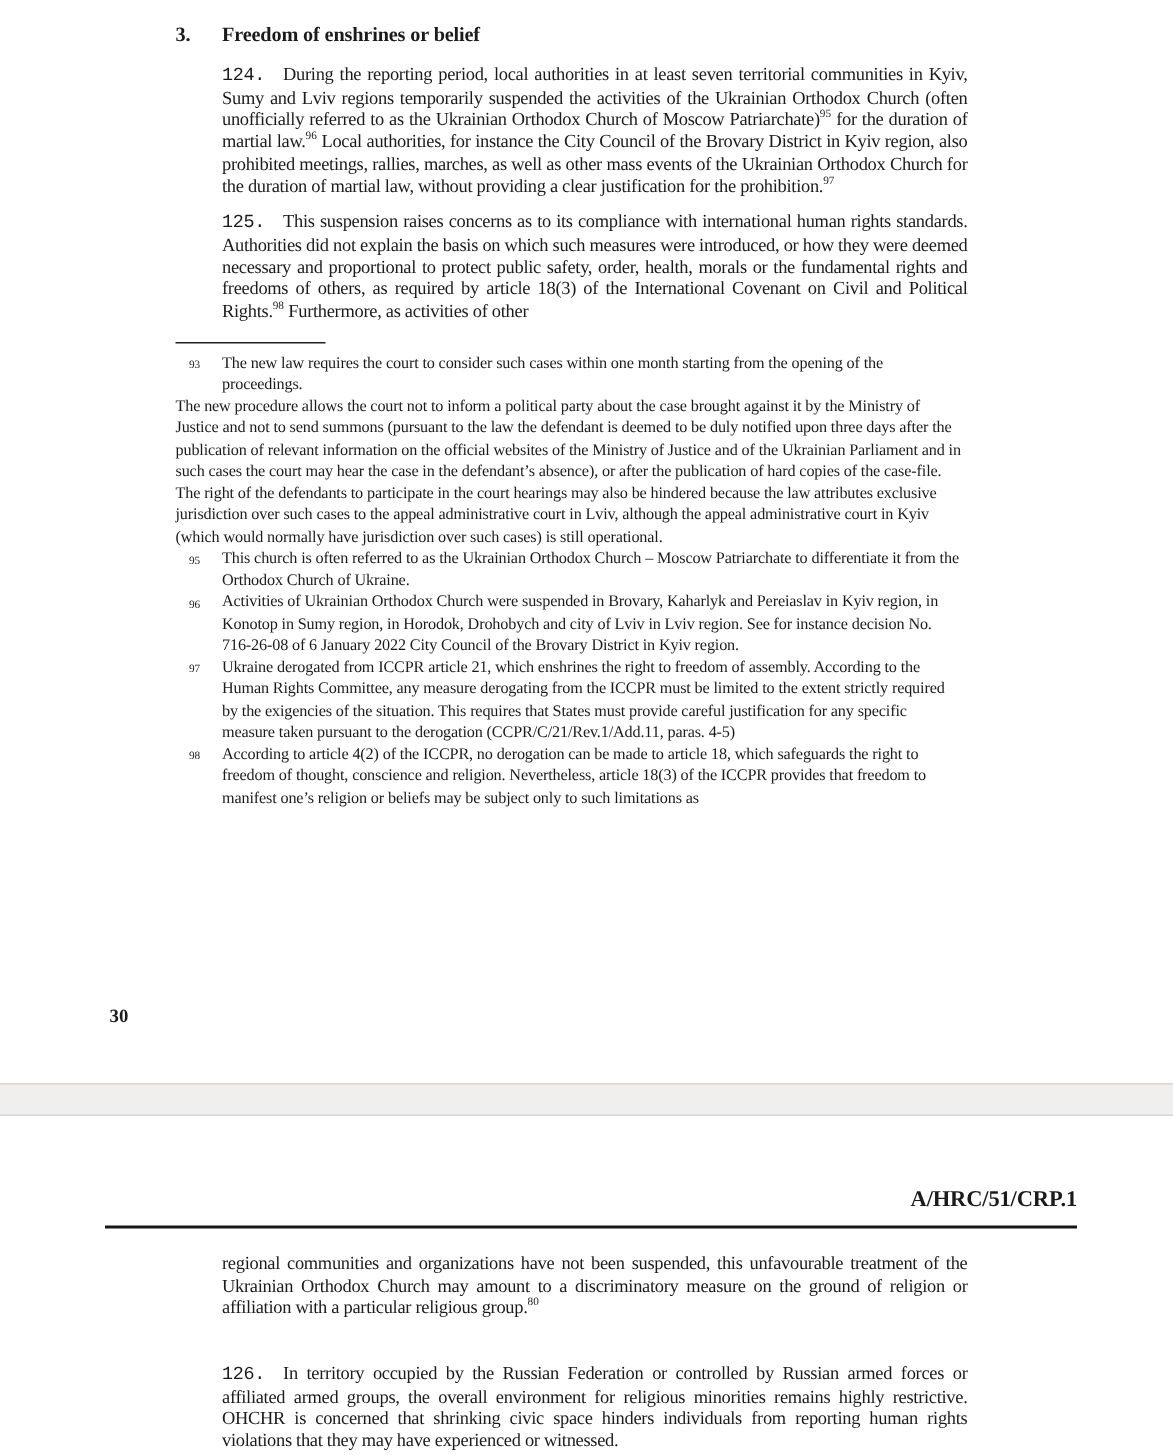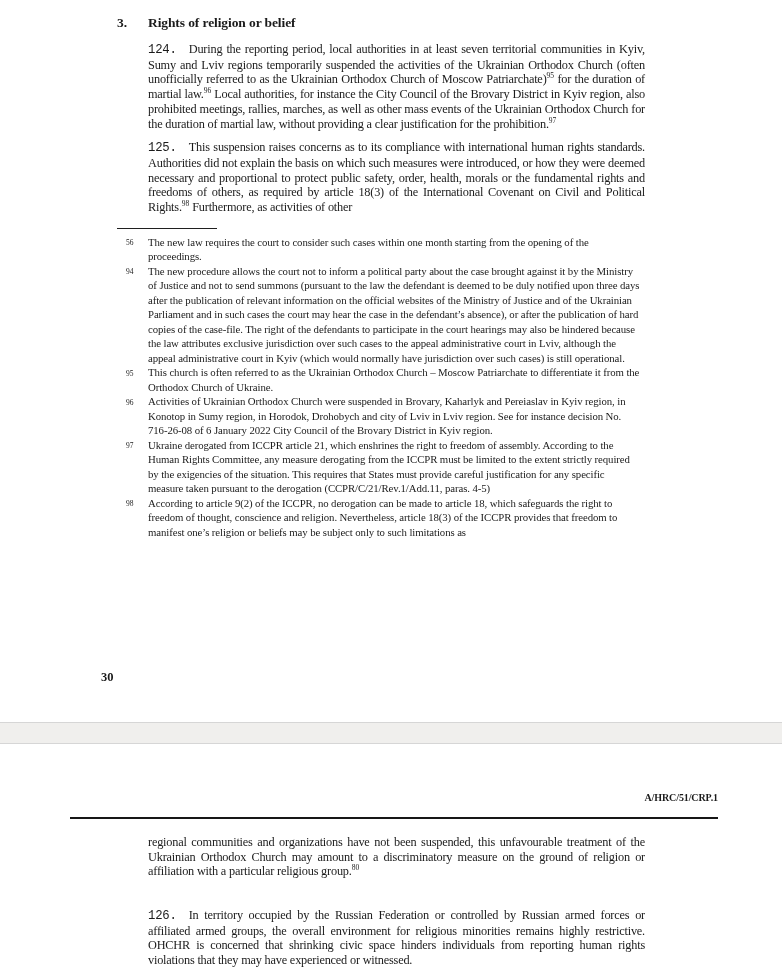--- a/index.html
+++ b/index.html
@@ -38,76 +38,75 @@
     font-size:10.8px;line-height:14.5px;letter-spacing:-0.1px;
   }
   .footnote{display:flex;}
   .fn-marker{
     flex:0 0 31px;width:31px;box-sizing:border-box;
     padding-left:9px;padding-top:1.5px;font-size:7.5px;
   }
   .fn-text{flex:1;}
   .page-number{
     position:absolute;left:73px;top:670px;
-    font-weight:bold;font-size:12.5px;margin-left:28px;
+    font-weight:bold;font-size:12.5px;
   }
   .doc-symbol{
     position:absolute;top:48px;right:64px;
-    font-weight:bold;font-size:10px;letter-spacing:-0.1px;
+    font-weight:bold;font-size:15px;letter-spacing:-0.1px;
   }
   .header-rule{
     position:absolute;top:73px;left:70px;width:648px;height:0;
     border-top:2px solid #161616;
   }
   .page2 .body-para{position:absolute;left:148px;margin:0;}
   .page2 .cont{top:91px;}
   .page2 .p126{top:164px;}
 </style>
 </head>
 <body>
 
 <div class="viewer">
 
   <div class="page page1">
 
     <div class="section-heading">
       <span class="sec-num">3.</span>
-      <span class="sec-title">Rights of religion or belief</span>
+      <span class="sec-title">Freedom of enshrines or belief</span>
     </div>
 
     <p class="body-para"><span class="pnum">124.</span><span>During the reporting period, local authorities in at least seven territorial communities in Kyiv, Sumy and Lviv regions temporarily suspended the activities of the Ukrainian Orthodox Church (often unofficially referred to as the Ukrainian Orthodox Church of Moscow Patriarchate)</span><sup>95</sup><span> for the duration of martial law.</span><sup>96</sup><span> Local authorities, for instance the City Council of the Brovary District in Kyiv region, also prohibited meetings, rallies, marches, as well as other mass events of the Ukrainian Orthodox Church for the duration of martial law, without providing a clear justification for the prohibition.</span><sup>97</sup></p>
 
     <p class="body-para tight"><span class="pnum">125.</span><span>This suspension raises concerns as to its compliance with international human rights standards. Authorities did not explain the basis on which such measures were introduced, or how they were deemed necessary and proportional to protect public safety, order, health, morals or the fundamental rights and freedoms of others, as required by article 18(3) of the International Covenant on Civil and Political Rights.</span><sup>98</sup><span> Furthermore, as activities of other</span></p>
 
     <div class="fn-sep"></div>
 
     <div class="footnotes">
       <div class="footnote">
-        <span class="fn-marker">56</span>
+        <span class="fn-marker">93</span>
         <span class="fn-text">The new law requires the court to consider such cases within one month starting from the opening of the proceedings.</span>
       </div>
       <div class="footnote">
-        <span class="fn-marker">94</span>
         <span class="fn-text">The new procedure allows the court not to inform a political party about the case brought against it by the Ministry of Justice and not to send summons (pursuant to the law the defendant is deemed to be duly notified upon three days after the publication of relevant information on the official websites of the Ministry of Justice and of the Ukrainian Parliament and in such cases the court may hear the case in the defendant’s absence), or after the publication of hard copies of the case-file. The right of the defendants to participate in the court hearings may also be hindered because the law attributes exclusive jurisdiction over such cases to the appeal administrative court in Lviv, although the appeal administrative court in Kyiv (which would normally have jurisdiction over such cases) is still operational.</span>
       </div>
       <div class="footnote">
         <span class="fn-marker">95</span>
         <span class="fn-text">This church is often referred to as the Ukrainian Orthodox Church – Moscow Patriarchate to differentiate it from the Orthodox Church of Ukraine.</span>
       </div>
       <div class="footnote">
         <span class="fn-marker">96</span>
         <span class="fn-text">Activities of Ukrainian Orthodox Church were suspended in Brovary, Kaharlyk and Pereiaslav in Kyiv region, in Konotop in Sumy region, in Horodok, Drohobych and city of Lviv in Lviv region. See for instance decision No. 716-26-08 of 6 January 2022 City Council of the Brovary District in Kyiv region.</span>
       </div>
       <div class="footnote">
         <span class="fn-marker">97</span>
         <span class="fn-text">Ukraine derogated from ICCPR article 21, which enshrines the right to freedom of assembly. According to the Human Rights Committee, any measure derogating from the ICCPR must be limited to the extent strictly required by the exigencies of the situation. This requires that States must provide careful justification for any specific measure taken pursuant to the derogation (CCPR/C/21/Rev.1/Add.11, paras. 4-5)</span>
       </div>
       <div class="footnote">
         <span class="fn-marker">98</span>
-        <span class="fn-text">According to article 9(2) of the ICCPR, no derogation can be made to article 18, which safeguards the right to freedom of thought, conscience and religion. Nevertheless, article 18(3) of the ICCPR provides that freedom to manifest one’s religion or beliefs may be subject only to such limitations as</span>
+        <span class="fn-text">According to article 4(2) of the ICCPR, no derogation can be made to article 18, which safeguards the right to freedom of thought, conscience and religion. Nevertheless, article 18(3) of the ICCPR provides that freedom to manifest one’s religion or beliefs may be subject only to such limitations as</span>
       </div>
     </div>
 
     <div class="page-number">30</div>
   </div>
 
   <div class="page-gap"></div>
 
   <div class="page page2">
     <div class="doc-symbol">A/HRC/51/CRP.1</div>

